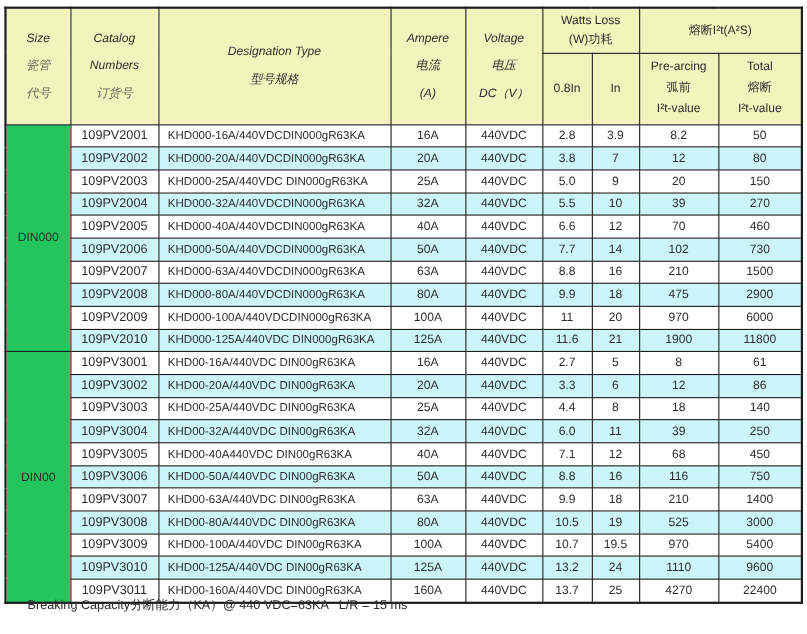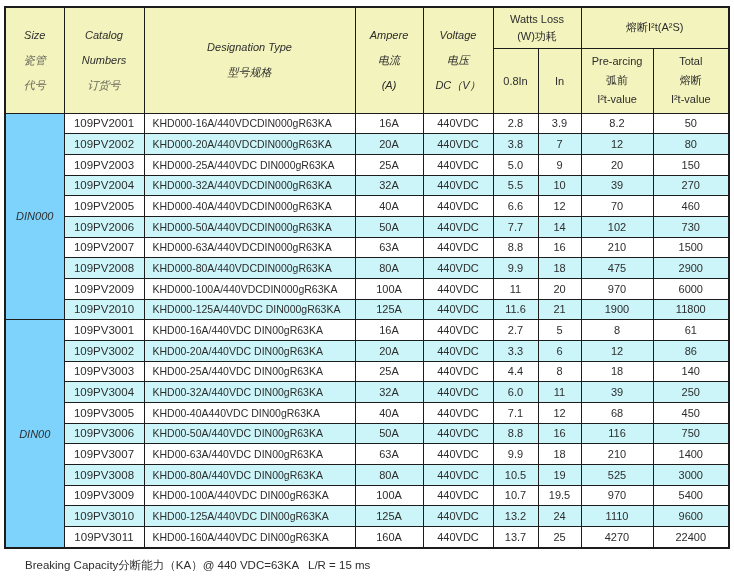--- a/index.html
+++ b/index.html
@@ -28,26 +28,26 @@
     white-space: nowrap;
   }
   thead td { background: #F3F3BD; }
   thead .ln  { line-height: 25px; font-style: italic; }   
   thead .ln2 { line-height: 17px; }   
   thead .ln3 { line-height: 19px; }   
   thead .cn-light { color: #67675a; }
   tr.hdr-row-1 { height: 41px; }
   tr.hdr-row-2 { height: 65px; }
   tbody tr.alt td { background: #CBF5F9; }
-  td.size-cell { background: #7dd3fc; font-size: 11px; font-style: italic; }
+  td.size-cell { background: #22c55e; font-size: 11px; }
   td.designation-cell { text-align: left; padding-left: 8px; font-size: 10.5px; }
   td.catalog-cell { font-size: 11.5px; }
   .footer-note {
     position: absolute;
-    left: 25px; top: 558px;
+    left: 25px; top: 543px;
     font-size: 11.5px;
     color: #2d2d2d;
     white-space: pre;
   }
 </style>
 </head>
 <body>
 
 <table class="spec-table">
   <colgroup>

